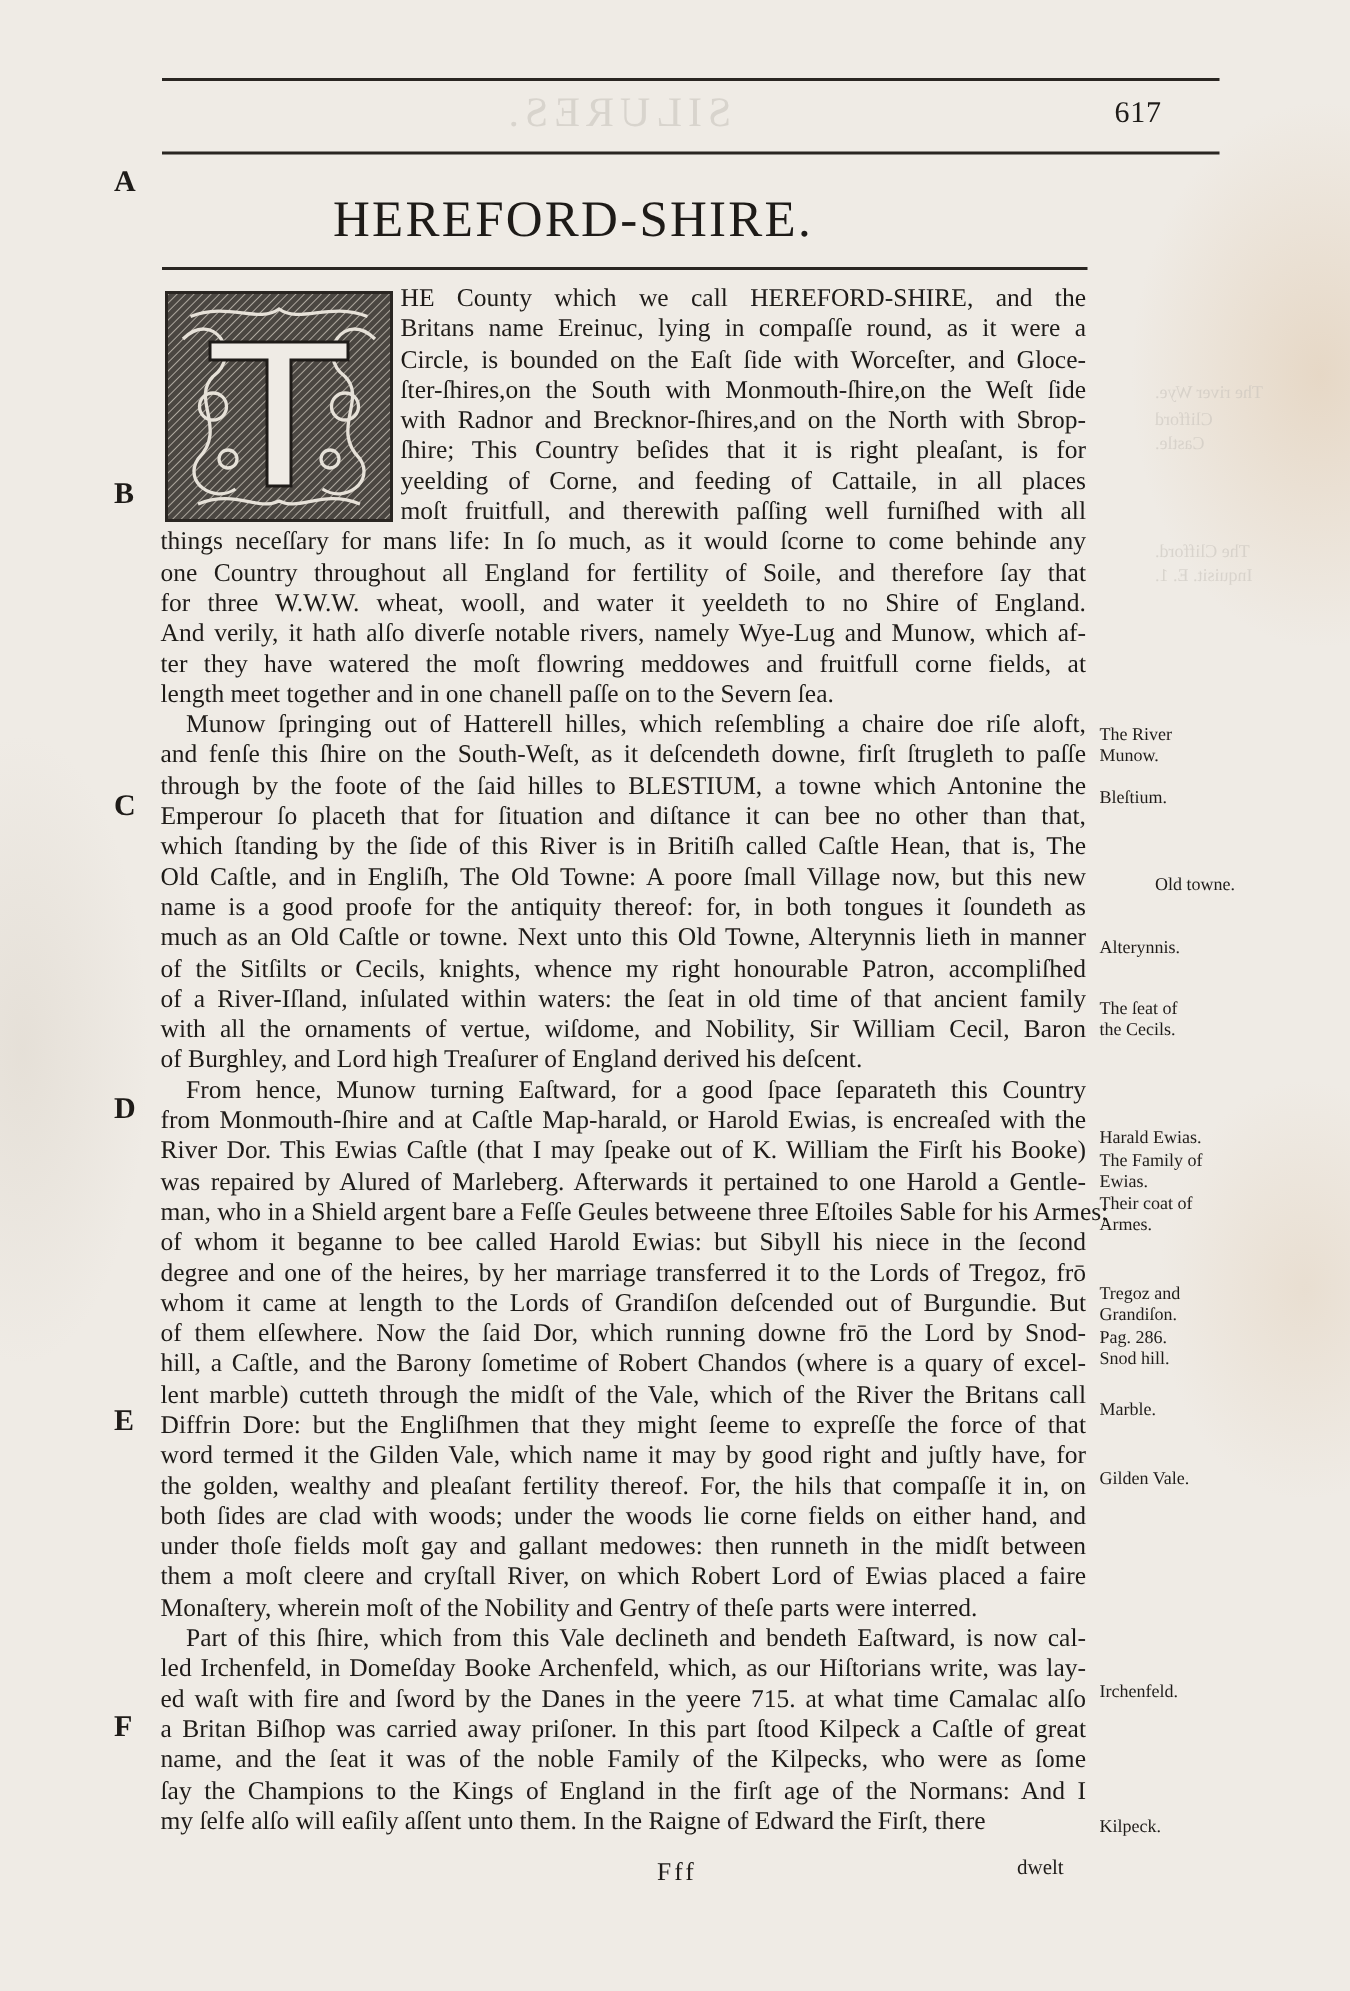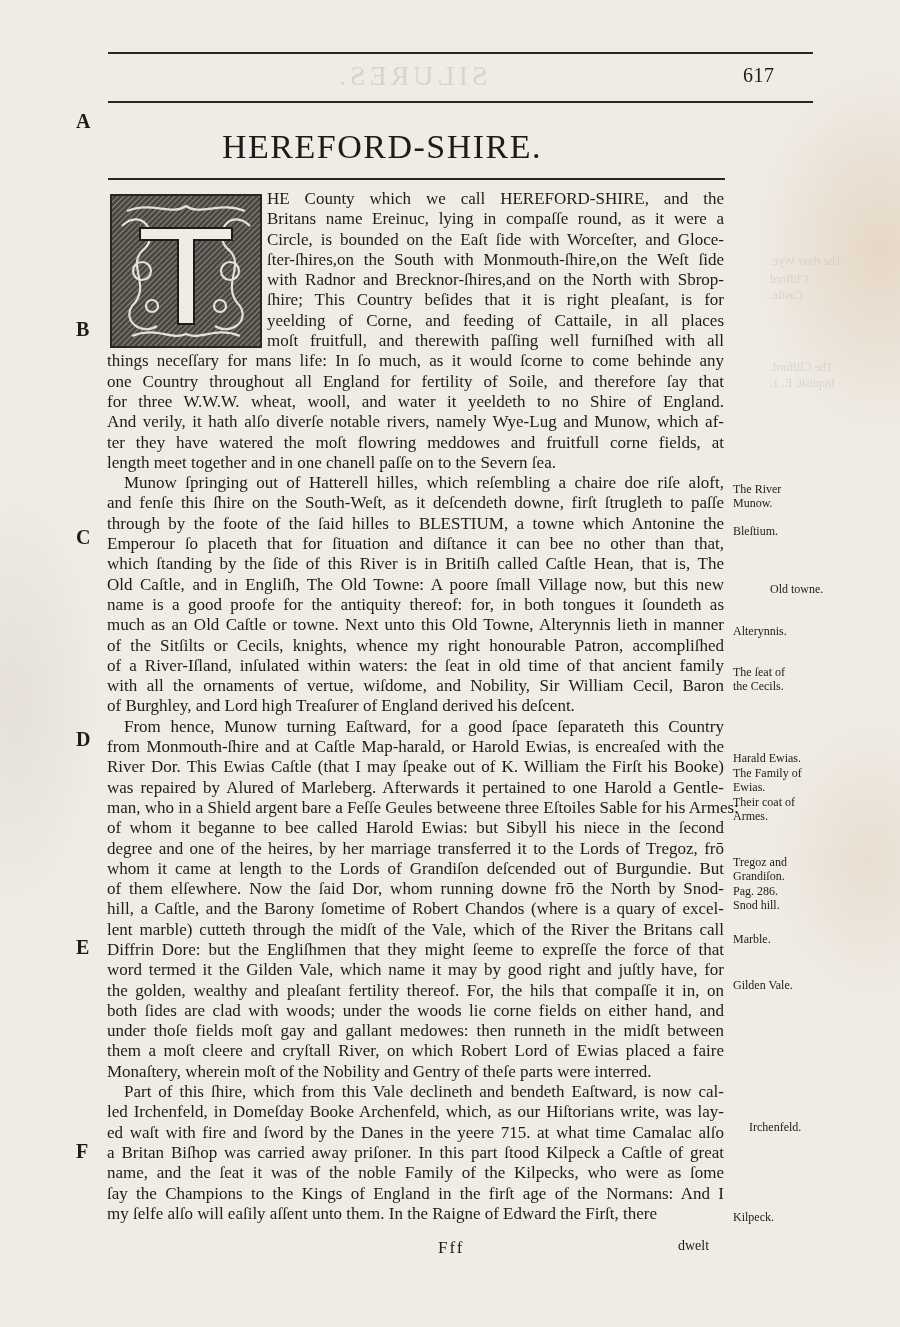--- a/index.html
+++ b/index.html
@@ -102,21 +102,21 @@
     <span class="line">with all the ornaments of vertue, wiſdome, and Nobility, Sir William Cecil, Baron</span>
     <span class="line last">of Burghley, and Lord high Treaſurer of England derived his deſcent.</span>
     <span class="line para">From hence, Munow turning Eaſtward, for a good ſpace ſeparateth this Country</span>
     <span class="line">from Monmouth-ſhire and at Caſtle Map-harald, or Harold Ewias, is encreaſed with the</span>
     <span class="line">River Dor. This Ewias Caſtle (that I may ſpeake out of K. William the Firſt his Booke)</span>
     <span class="line">was repaired by Alured of Marleberg. Afterwards it pertained to one Harold a Gentle-</span>
     <span class="line">man, who in a Shield argent bare a Feſſe Geules betweene three Eſtoiles Sable for his Armes:</span>
     <span class="line">of whom it beganne to bee called Harold Ewias: but Sibyll his niece in the ſecond</span>
     <span class="line">degree and one of the heires, by her marriage transferred it to the Lords of Tregoz, frō</span>
     <span class="line">whom it came at length to the Lords of Grandiſon deſcended out of Burgundie. But</span>
-    <span class="line">of them elſewhere. Now the ſaid Dor, whom running downe frō the North by Snod-</span>
+    <span class="line">of them elſewhere. Now the ſaid Dor, which running downe frō the Lord by Snod-</span>
     <span class="line">hill, a Caſtle, and the Barony ſometime of Robert Chandos (where is a quary of excel-</span>
     <span class="line">lent marble) cutteth through the midſt of the Vale, which of the River the Britans call</span>
     <span class="line">Diffrin Dore: but the Engliſhmen that they might ſeeme to expreſſe the force of that</span>
     <span class="line">word termed it the Gilden Vale, which name it may by good right and juſtly have, for</span>
     <span class="line">the golden, wealthy and pleaſant fertility thereof. For, the hils that compaſſe it in, on</span>
     <span class="line">both ſides are clad with woods; under the woods lie corne fields on either hand, and</span>
     <span class="line">under thoſe fields moſt gay and gallant medowes: then runneth in the midſt between</span>
     <span class="line">them a moſt cleere and cryſtall River, on which Robert Lord of Ewias placed a faire</span>
     <span class="line last">Monaſtery, wherein moſt of the Nobility and Gentry of theſe parts were interred.</span>
     <span class="line para">Part of this ſhire, which from this Vale declineth and bendeth Eaſtward, is now cal-</span>
@@ -140,21 +140,21 @@
     <div class="note" style="top: 766px; white-space: pre;">The Family of
 Ewias.</div>
     <div class="note" style="top: 795px; white-space: pre;">Their coat of
 Armes.</div>
     <div class="note" style="top: 855px; white-space: pre;">Tregoz and
 Grandiſon.</div>
     <div class="note" style="top: 884px; white-space: pre;">Pag. 286.</div>
     <div class="note" style="top: 898px; white-space: pre;">Snod hill.</div>
     <div class="note" style="top: 932px; white-space: pre;">Marble.</div>
     <div class="note" style="top: 978px; white-space: pre;">Gilden Vale.</div>
-    <div class="note" style="top: 1120px; white-space: pre; margin-left: 16px;">Irchenfeld.</div>
+    <div class="note" style="top: 1120px; white-space: pre;">Irchenfeld.</div>
     <div class="note" style="top: 1210px; white-space: pre;">Kilpeck.</div>
   </div>
 <div id="bleed-notes">
     <div class="ghost" style="left: 770px; top: 254px; font-size: 12px;">The river Wye.</div>
     <div class="ghost" style="left: 770px; top: 272px; font-size: 12px;">Clifford</div>
     <div class="ghost" style="left: 770px; top: 288px; font-size: 12px;">Castle.</div>
     <div class="ghost" style="left: 770px; top: 360px; font-size: 12px;">The Clifford.</div>
     <div class="ghost" style="left: 770px; top: 376px; font-size: 12px;">Inquisit. E. 1.</div>
   </div>
 

